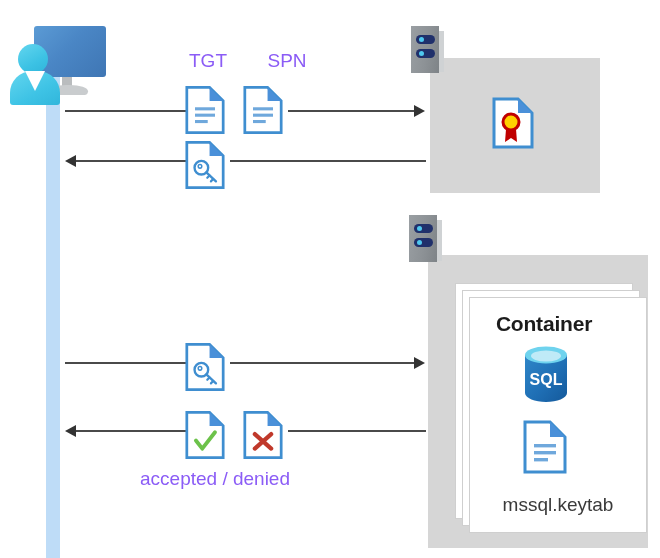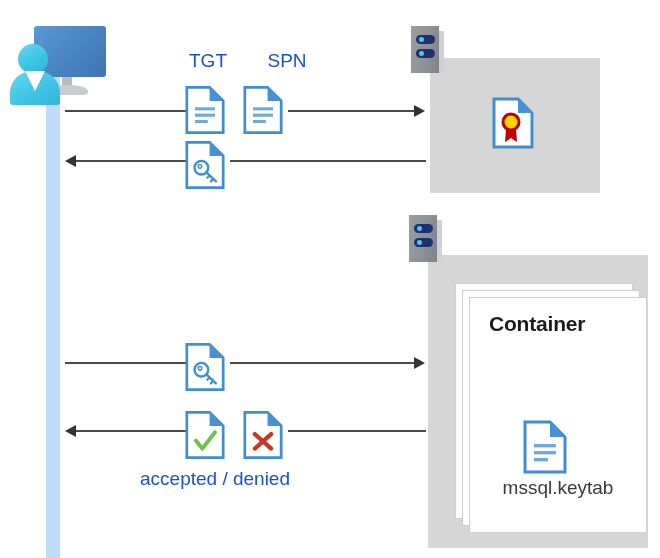--- a/index.html
+++ b/index.html
@@ -31,21 +31,21 @@
     letter-spacing: -0.2px;
     line-height: 25px;
   }
   .label-plain {
     font-size: 19px;
     color: #3a3a3a;
     line-height: 22px;
   }
   .small-caption {
     font-size: 19px;
-    color: #1d4ed8;
+    color: #8b5cf6;
   }
 
   
   .lifeline {
     background: #bedcf7;
     width: 14px;
   }
 
   
   .monitor-screen {
@@ -186,34 +186,49 @@
           <i></i>
         </div>
     </div>
   </div>
 
 
   <div class="abs card" style="left:455px; top:283px; width:178px; height:236px;"></div>
   <div class="abs card" style="left:462px; top:290px; width:178px; height:236px;"></div>
   <div class="abs card" style="left:469px; top:297px; width:178px; height:236px;"></div>
 
-  <div class="abs title-bold" style="left:489px; top:311px; width:150px; text-align:left;">Container</div>
-
+  <div class="abs title-bold" style="left:469px; top:311px; width:150px; text-align:center;">Container</div>
+
+  <div class="doc" style="left:521px; top:345px;">
+    <svg width="50" height="58" viewBox="0 0 50 58">
+      <defs>
+        <linearGradient id="sqlg" x1="0" y1="0" x2="1" y2="1">
+          <stop offset="0%" stop-color="#2f86c8"></stop>
+          <stop offset="55%" stop-color="#1f6fb5"></stop>
+          <stop offset="100%" stop-color="#14599b"></stop>
+        </linearGradient>
+      </defs>
+      <path d="M4 10 V48 C4 53 14 57 25 57 C36 57 46 53 46 48 V10 Z" fill="url(#sqlg)"></path>
+      <ellipse cx="25" cy="10" rx="21" ry="8.5" fill="#6fd3ee"></ellipse>
+      <ellipse cx="25" cy="11" rx="15" ry="5.5" fill="#bfeaf7"></ellipse>
+      <text x="25" y="40" font-family="Liberation Sans, sans-serif" font-size="16" font-weight="bold" fill="#ffffff" text-anchor="middle">SQL</text>
+    </svg>
+  </div>
 
   <div class="doc" style="left:523px; top:420px;">
     <svg width="44" height="54" viewBox="0 0 44 54">
       <path d="M2 2 H27 L42 17 V52 H2 Z" fill="#ffffff" stroke="#3f8ed0" stroke-width="3"></path>
       <path d="M27 2 L42 17 H27 Z" fill="#4a90d9"></path>
       <rect x="11" y="24" width="22" height="3.4" fill="#6fa8dc"></rect>
       <rect x="11" y="31" width="22" height="3.4" fill="#6fa8dc"></rect>
       <rect x="11" y="38" width="14" height="3.4" fill="#6fa8dc"></rect>
     </svg>
   </div>
 
-  <div class="abs label-plain" style="left:469px; top:477px; width:178px; text-align:center;">mssql.keytab</div>
+  <div class="abs label-plain" style="left:469px; top:494px; width:178px; text-align:center;">mssql.keytab</div>
 
   <div class="abs line" style="left:65px; top:110px; width:121px;"></div>
   <div class="abs line" style="left:288px; top:110px; width:126px;"></div>
   <div class="abs arrow-head-right" style="left:414px; top:105px;"></div>
 
   <div class="abs small-caption" style="left:186px; top:50px; width:44px; text-align:center;">TGT</div>
   <div class="abs small-caption" style="left:242px; top:50px; width:48px; text-align:center;margin-left:21px;">SPN</div>
 
   <div class="doc" style="left:185px; top:85px;">
     <svg width="40" height="50" viewBox="0 0 44 54">

